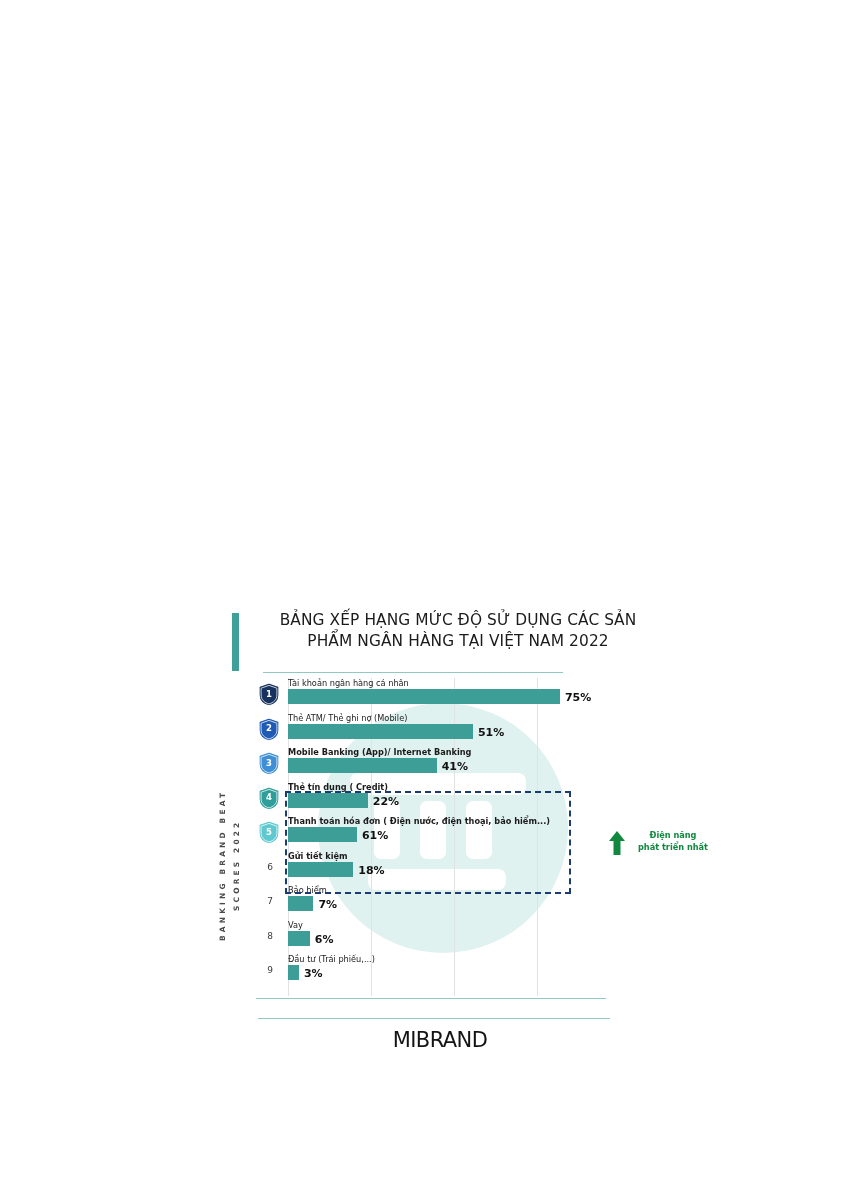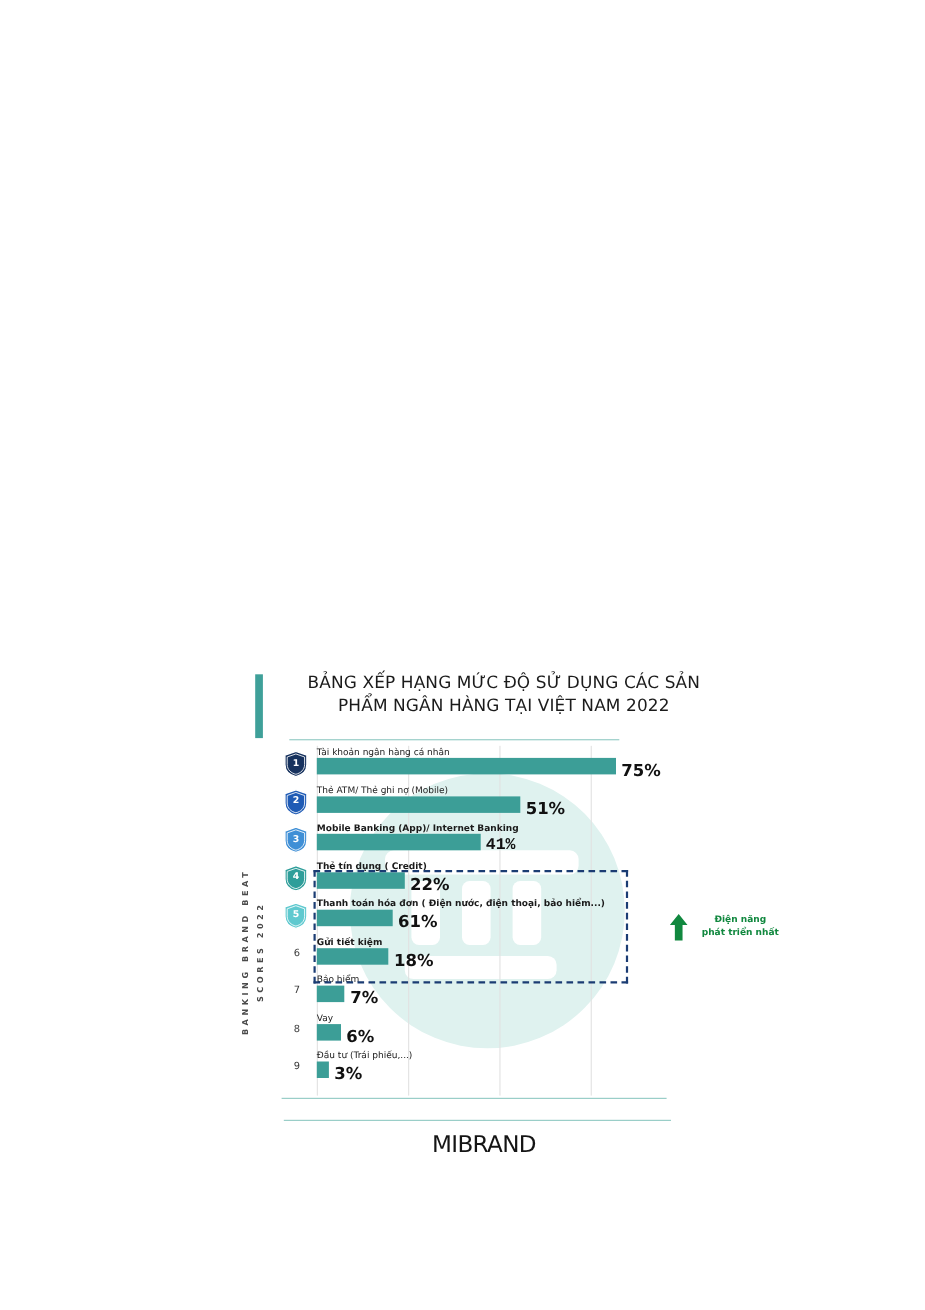--- a/index.html
+++ b/index.html
@@ -187,21 +187,21 @@
   .bar {
     position: absolute;
     left: 30px;
     top: 11px;
     height: 15px;
     background: #3c9e97;
   }
   .bar-value {
     position: absolute;
     top: 13px;
-    font-size: 15px;
+    font-size: 11px;
     font-weight: 700;
     color: #111111;
     white-space: nowrap;
   }
 
   
   .badge {
     position: absolute;
     left: 0px;
     top: 4px;
@@ -359,21 +359,21 @@
         <div class="row" style="top: 69px;">
           <div class="badge">
             <svg width="22" height="25" viewBox="0 0 22 25">
               <path d="M11 1 L21 4.5 L21 13 C21 19 16.5 22.7 11 24 C5.5 22.7 1 19 1 13 L1 4.5 Z" fill="#3f8fd6" stroke="#ffffff" stroke-width="1.3"></path>
               <path d="M11 3.4 L18.9 6.2 L18.9 13 C18.9 17.8 15.3 20.8 11 21.9 C6.7 20.8 3.1 17.8 3.1 13 L3.1 6.2 Z" fill="none" stroke="#ffffff" stroke-width="0.9" opacity="0.85"></path>
             </svg>
             <div class="badge-num">3</div>
           </div>
           <div class="row-label bold">Mobile Banking (App)/ Internet Banking</div>
           <div class="bar" style="width:148.625px;"></div>
-          <div class="bar-value" style="left:183.625px;font-family:Liberation Mono, monospace;">41%</div>
+          <div class="bar-value" style="left:183.625px;">41%</div>
         </div>
         <div class="row" style="top: 103.5px;">
           <div class="badge">
             <svg width="22" height="25" viewBox="0 0 22 25">
               <path d="M11 1 L21 4.5 L21 13 C21 19 16.5 22.7 11 24 C5.5 22.7 1 19 1 13 L1 4.5 Z" fill="#2f9e9a" stroke="#ffffff" stroke-width="1.3"></path>
               <path d="M11 3.4 L18.9 6.2 L18.9 13 C18.9 17.8 15.3 20.8 11 21.9 C6.7 20.8 3.1 17.8 3.1 13 L3.1 6.2 Z" fill="none" stroke="#ffffff" stroke-width="0.9" opacity="0.85"></path>
             </svg>
             <div class="badge-num">4</div>
           </div>
           <div class="row-label bold">Thẻ tín dụng ( Credit)</div>

